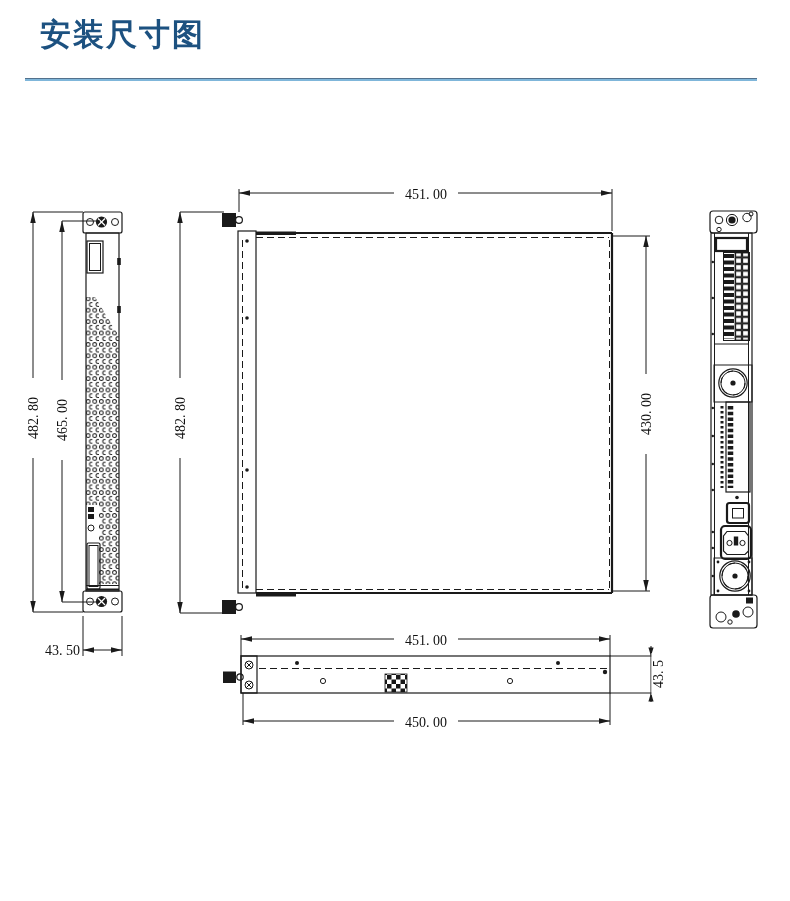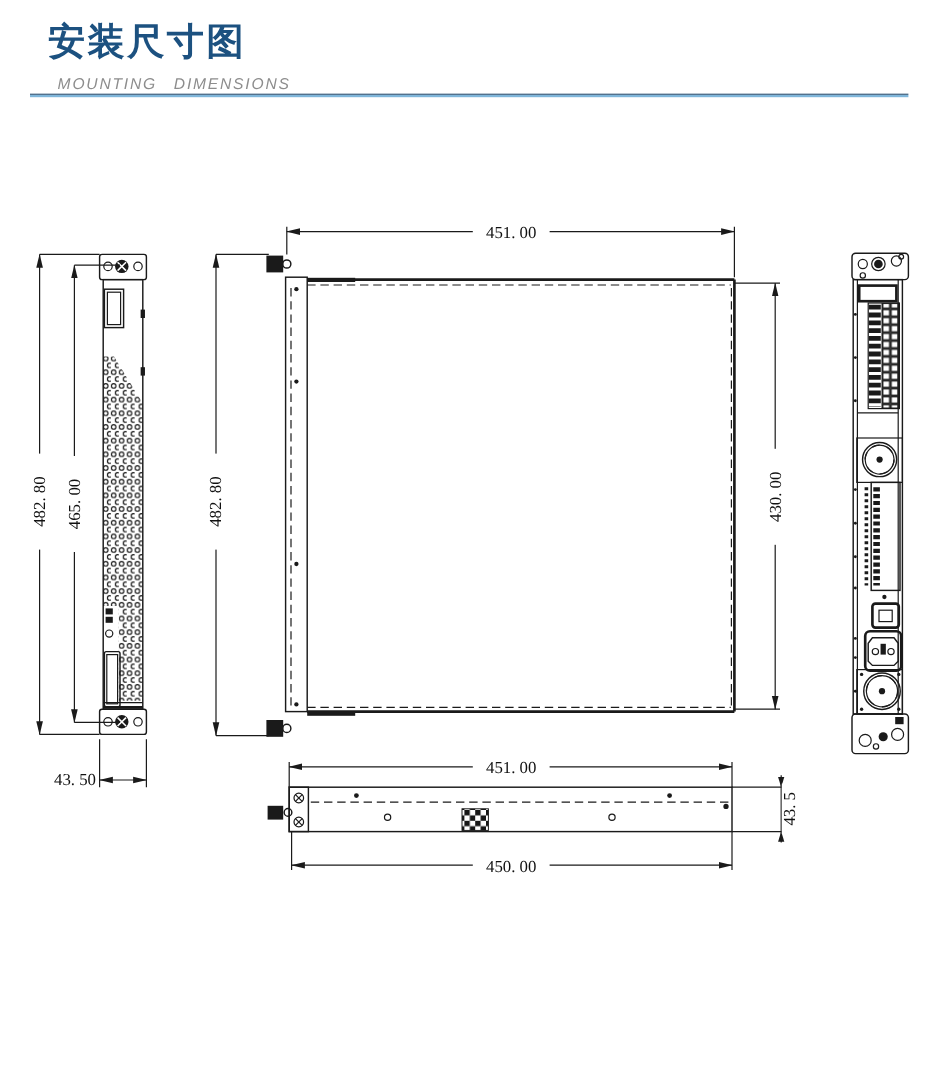--- a/index.html
+++ b/index.html
@@ -21,21 +21,20 @@
   .wht{fill:#ffffff;stroke:none;}
   .dim{font-family:"Liberation Serif",serif;font-size:14px;fill:#111;}
 </style>
 </head>
 <body>
 
 <div id="page">
 
   <div class="hdr">
     <div class="hdr-title">安装尺寸图</div>
-    <div class="hdr-sub">MOUNTING DIMENSIONS</div>
   </div>
   <div class="hdr-rule"></div>
 
   <svg width="790" height="901" viewBox="0 0 790 901">
     <defs>
       <marker id="arr" viewBox="0 0 10 6" refX="9.6" refY="3" markerWidth="11.5" markerHeight="7" orient="auto-start-reverse">
         <path d="M0,0.6 L10,3 L0,5.4 Z" fill="#1a1a1a"></path>
       </marker>
       <pattern id="dots" width="6.6" height="11.4" patternUnits="userSpaceOnUse">
         <circle cx="2.3" cy="2.4" r="1.9" fill="none" stroke="#161616" stroke-width="0.95"></circle>

